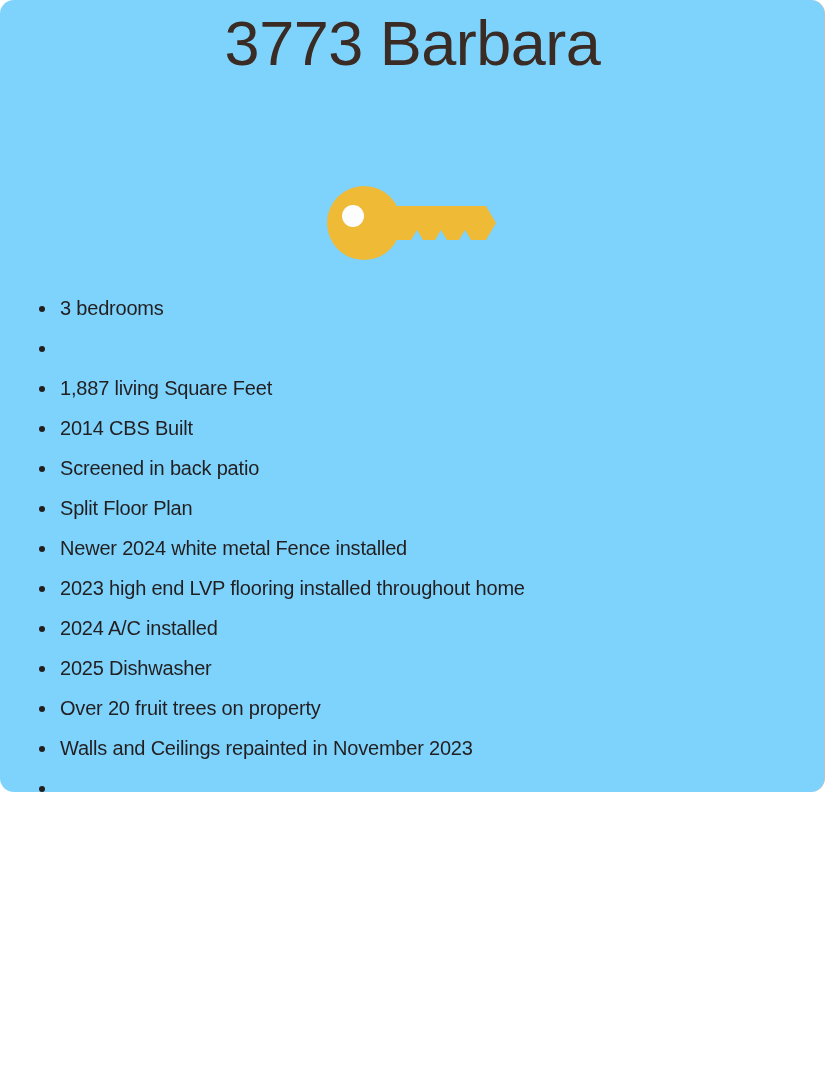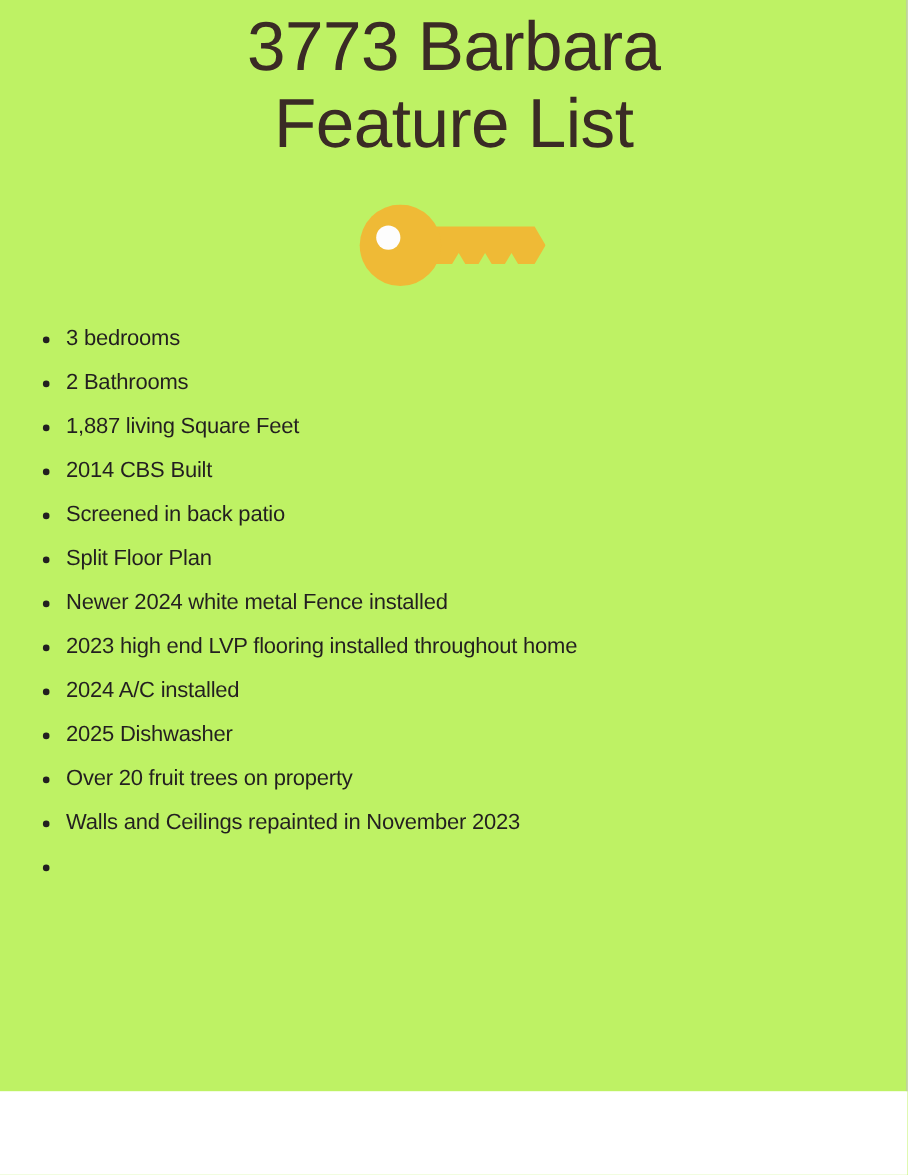--- a/index.html
+++ b/index.html
@@ -10,25 +10,26 @@
     width: 825px;
     height: 1068px;
     background: #ffffff;
     font-family: "Liberation Sans", "DejaVu Sans", sans-serif;
     overflow: hidden;
     position: relative;
   }
   .page {
     position: relative;
     width: 825px;
-    height: 992px;
-    background: #bef264;
+    height: 792px;
+    background: #7dd3fc;
     box-sizing: border-box;
     border-right: 1px solid #bfbfbf;
     overflow: hidden;
+    border-radius: 14px;
   }
 
   
   .title-block {
     position: absolute;
     top: 8px;
     left: 0;
     width: 825px;
     text-align: center;
   }
@@ -90,41 +91,39 @@
     display: inline;
   }
 </style>
 </head>
 <body>
 
 <div class="page">
 
   <div class="title-block">
     <span class="title-line">3773 Barbara</span>
-    <span class="title-line">Feature List</span>
   </div>
 
   <div class="key-wrap">
     <svg viewBox="0 0 170 80" xmlns="http://www.w3.org/2000/svg" aria-hidden="true">
       <g fill="#efba36">
         <path d="M128 20 L160 20 L170 37 L160 54 L145 54 L139 44 L133 54 L121 54 L115 44 L109 54 L97 54 L91 44 L85 54 L60 54 L60 20 Z"></path>
         <circle cx="38" cy="37" r="37"></circle>
       </g>
       <circle cx="27" cy="30" r="11" fill="#fdfdfd"></circle>
     </svg>
   </div>
 
   <ul class="feature-list">
     <li class="feature-item">
       <span class="bullet"></span>
       <span class="label">3 bedrooms</span>
     </li>
     <li class="feature-item">
       <span class="bullet"></span>
-      <span class="label">2 Bathrooms</span>
     </li>
     <li class="feature-item">
       <span class="bullet"></span>
       <span class="label">1,887 living Square Feet</span>
     </li>
     <li class="feature-item">
       <span class="bullet"></span>
       <span class="label">2014 CBS Built</span>
     </li>
     <li class="feature-item">

